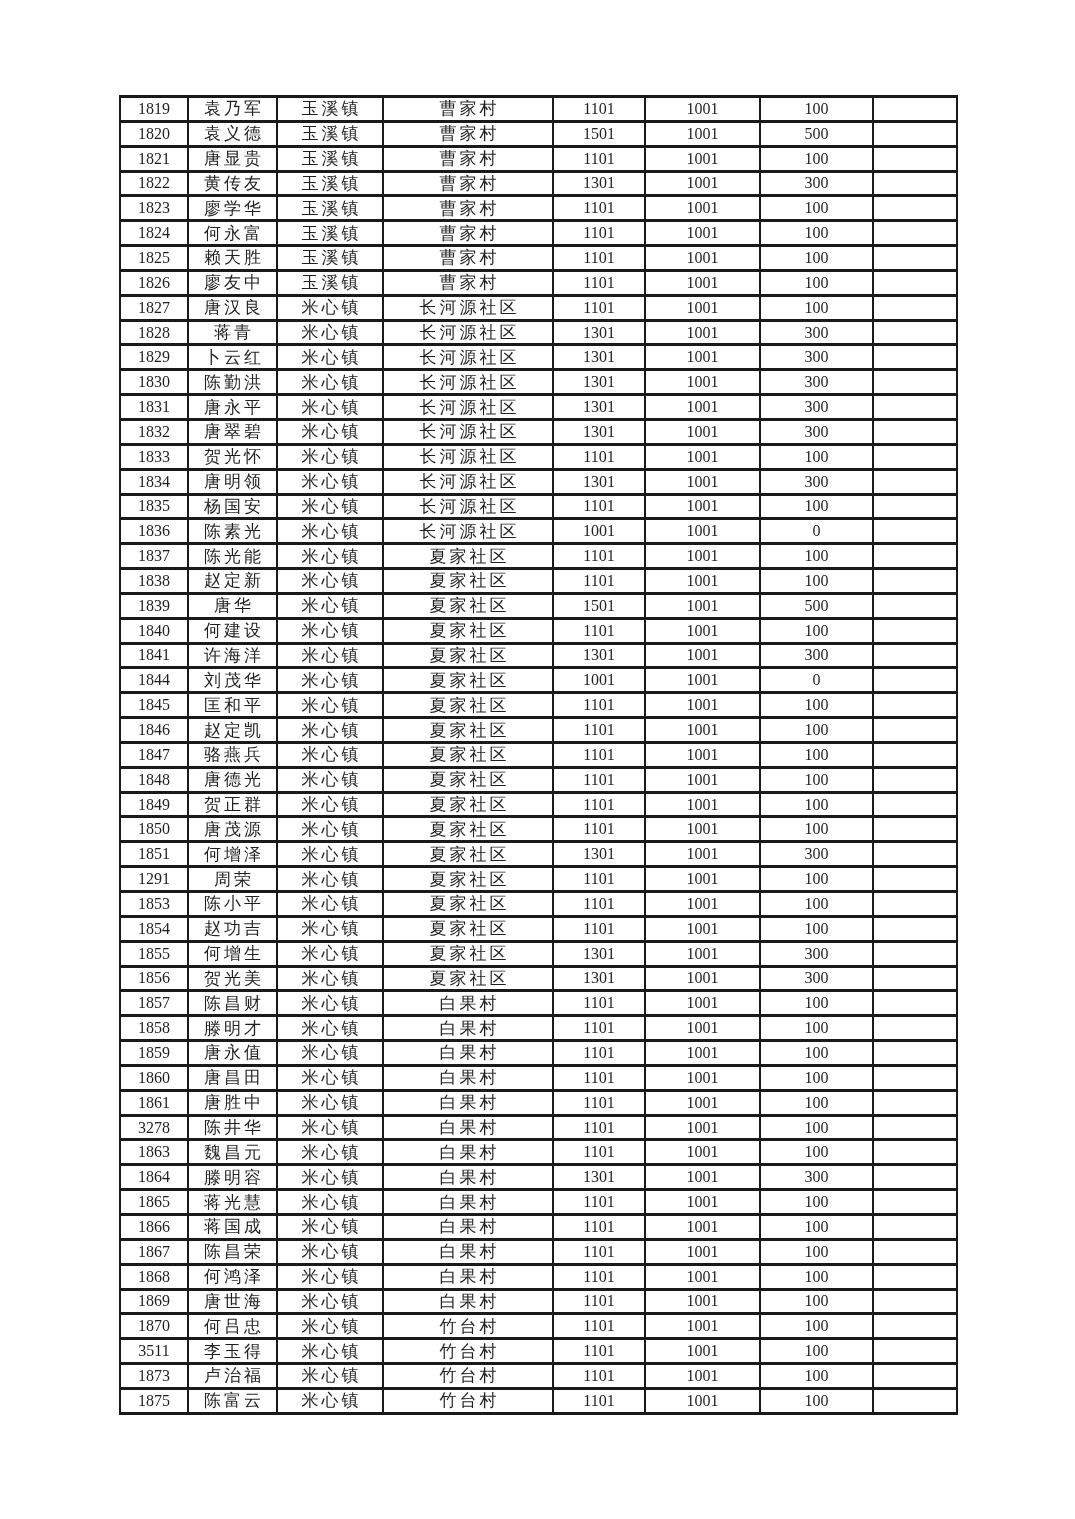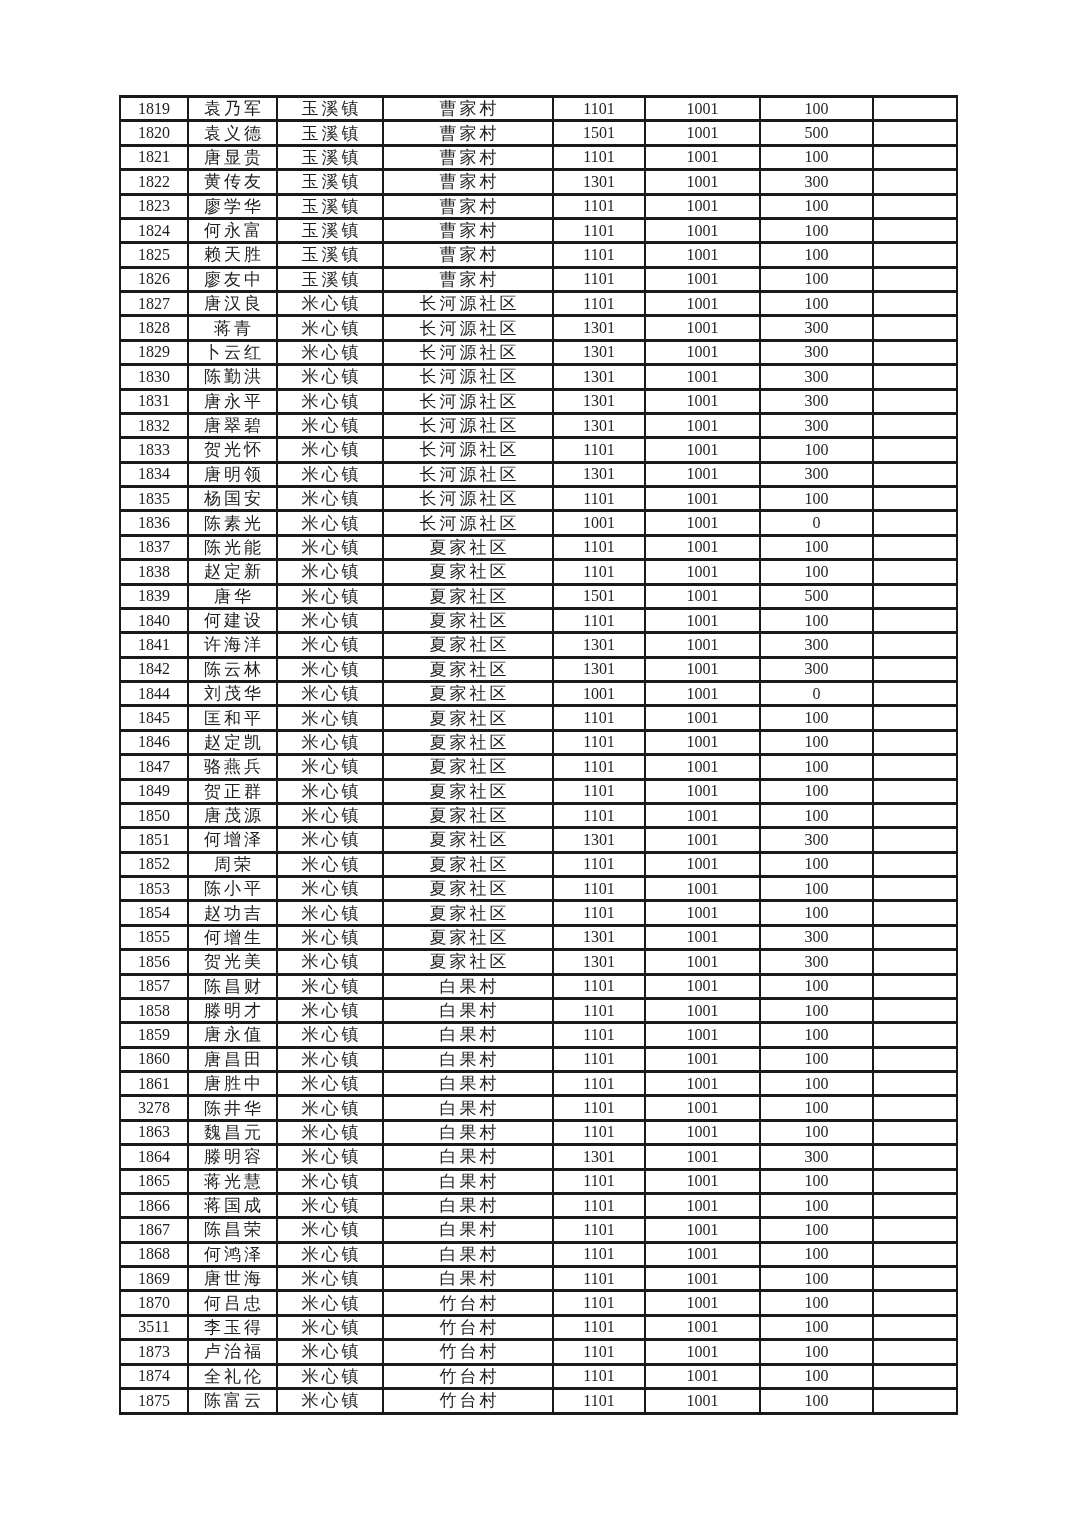--- a/index.html
+++ b/index.html
@@ -300,30 +300,20 @@
           <td class="col-0">1841</td>
           <td class="col-1">许海洋</td>
           <td class="col-2">米心镇</td>
           <td class="col-3">夏家社区</td>
           <td class="col-4">1301</td>
           <td class="col-5">1001</td>
           <td class="col-6">300</td>
           <td class="col-7"></td>
         </tr>
         <tr>
-          <td class="col-0">1842</td>
-          <td class="col-1">陈云林</td>
-          <td class="col-2">米心镇</td>
-          <td class="col-3">夏家社区</td>
-          <td class="col-4">1301</td>
-          <td class="col-5">1001</td>
-          <td class="col-6">300</td>
-          <td class="col-7"></td>
-        </tr>
-        <tr>
           <td class="col-0">1844</td>
           <td class="col-1">刘茂华</td>
           <td class="col-2">米心镇</td>
           <td class="col-3">夏家社区</td>
           <td class="col-4">1001</td>
           <td class="col-5">1001</td>
           <td class="col-6">0</td>
           <td class="col-7"></td>
         </tr>
         <tr>
@@ -350,20 +340,30 @@
           <td class="col-0">1847</td>
           <td class="col-1">骆燕兵</td>
           <td class="col-2">米心镇</td>
           <td class="col-3">夏家社区</td>
           <td class="col-4">1101</td>
           <td class="col-5">1001</td>
           <td class="col-6">100</td>
           <td class="col-7"></td>
         </tr>
         <tr>
+          <td class="col-0">1848</td>
+          <td class="col-1">唐德光</td>
+          <td class="col-2">米心镇</td>
+          <td class="col-3">夏家社区</td>
+          <td class="col-4">1101</td>
+          <td class="col-5">1001</td>
+          <td class="col-6">100</td>
+          <td class="col-7"></td>
+        </tr>
+        <tr>
           <td class="col-0">1849</td>
           <td class="col-1">贺正群</td>
           <td class="col-2">米心镇</td>
           <td class="col-3">夏家社区</td>
           <td class="col-4">1101</td>
           <td class="col-5">1001</td>
           <td class="col-6">100</td>
           <td class="col-7"></td>
         </tr>
         <tr>
@@ -380,21 +380,21 @@
           <td class="col-0">1851</td>
           <td class="col-1">何增泽</td>
           <td class="col-2">米心镇</td>
           <td class="col-3">夏家社区</td>
           <td class="col-4">1301</td>
           <td class="col-5">1001</td>
           <td class="col-6">300</td>
           <td class="col-7"></td>
         </tr>
         <tr>
-          <td class="col-0">1852</td>
+          <td class="col-0">1291</td>
           <td class="col-1">周荣</td>
           <td class="col-2">米心镇</td>
           <td class="col-3">夏家社区</td>
           <td class="col-4">1101</td>
           <td class="col-5">1001</td>
           <td class="col-6">100</td>
           <td class="col-7"></td>
         </tr>
         <tr>
           <td class="col-0">1853</td>
@@ -582,30 +582,20 @@
           <td class="col-2">米心镇</td>
           <td class="col-3">竹台村</td>
           <td class="col-4">1101</td>
           <td class="col-5">1001</td>
           <td class="col-6">100</td>
           <td class="col-7"></td>
         </tr>
         <tr>
           <td class="col-0">1873</td>
           <td class="col-1">卢治福</td>
-          <td class="col-2">米心镇</td>
-          <td class="col-3">竹台村</td>
-          <td class="col-4">1101</td>
-          <td class="col-5">1001</td>
-          <td class="col-6">100</td>
-          <td class="col-7"></td>
-        </tr>
-        <tr>
-          <td class="col-0">1874</td>
-          <td class="col-1">全礼伦</td>
           <td class="col-2">米心镇</td>
           <td class="col-3">竹台村</td>
           <td class="col-4">1101</td>
           <td class="col-5">1001</td>
           <td class="col-6">100</td>
           <td class="col-7"></td>
         </tr>
         <tr>
           <td class="col-0">1875</td>
           <td class="col-1">陈富云</td>

